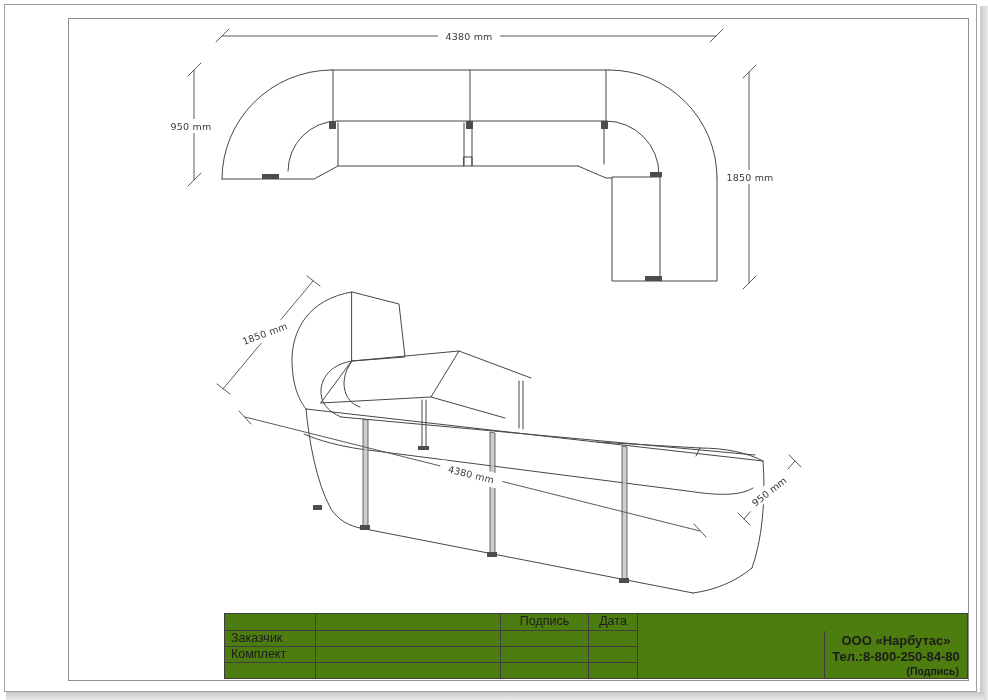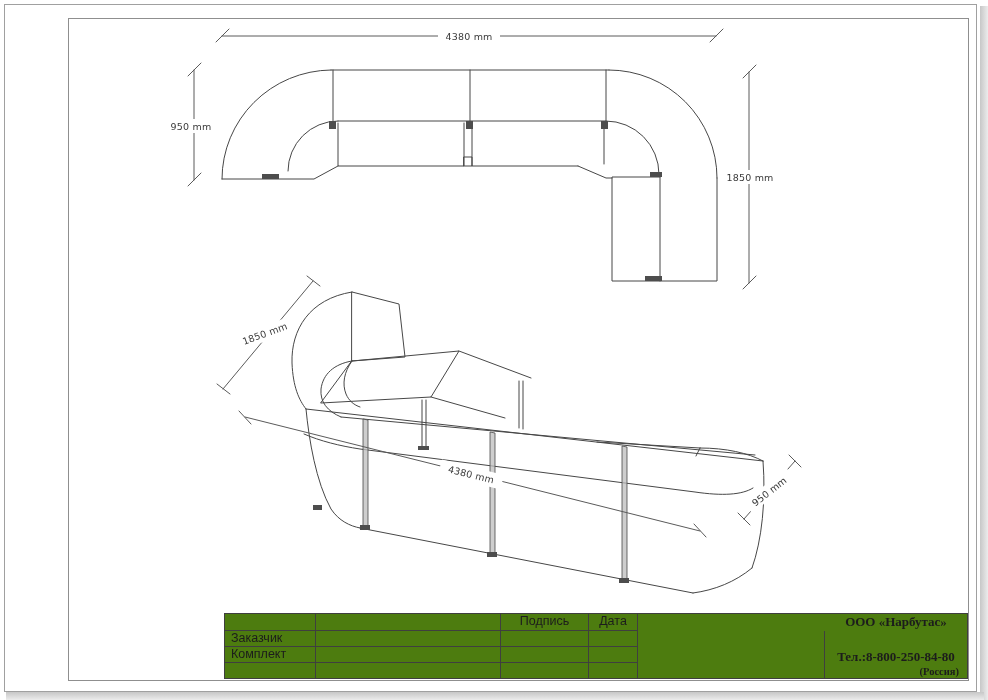--- a/index.html
+++ b/index.html
@@ -25,23 +25,23 @@
         display:grid;grid-template-columns:91px 185px 88px 49px 187px 1fr;
         grid-template-rows:17px 16px 16px 1fr;border:1px solid #3f3f3f;
         box-sizing:border-box;background:#4d7c0f;color:#1c1c1c;}
   .tb-cell{border-right:1px solid #3f3f3f;border-bottom:1px solid #3f3f3f;
         font-size:12.5px;line-height:15px;overflow:hidden;white-space:nowrap;}
   .tb-cell.center{text-align:center;}
   .tb-cell.lbl{padding-left:6px;}
   .tb-cell.no-b{border-bottom:none;}
   .tb-cell.no-r{border-right:none;}
   .tb-company{display:flex;flex-direction:column;justify-content:flex-end;
-        text-align:center;font-weight:600;font-family:Liberation Serif, serif;}
+        text-align:center;font-weight:600;}
   .tb-company .nm{font-size:13px;line-height:16px;}
-  .tb-company .ph{font-size:13px;line-height:16px;margin-top:19px;}
+  .tb-company .ph{font-size:13px;line-height:16px;}
   .tb-company .ct{font-size:10.5px;line-height:13px;text-align:right;padding-right:8px;}
 </style>
 </head>
 <body>
 
 <div class="page">
 
   <div class="inner-frame"></div>
   <div class="outer-border"></div>
 
@@ -176,21 +176,21 @@
 
   <div class="titleblock">
 
     <div class="tb-cell" style="grid-column:1;grid-row:1"></div>
     <div class="tb-cell" style="grid-column:2;grid-row:1"></div>
     <div class="tb-cell center" style="grid-column:3;grid-row:1">Подпись</div>
     <div class="tb-cell center" style="grid-column:4;grid-row:1">Дата</div>
     <div class="tb-cell no-r no-b tb-company" style="grid-column:6;grid-row:1/5">
       <div class="nm">ООО «Нарбутас»</div>
       <div class="ph">Тел.:8-800-250-84-80</div>
-      <div class="ct">(Россия)</div>
+      <div class="ct">(Подпись)</div>
     </div>
 
     <div class="tb-cell lbl" style="grid-column:1;grid-row:2">Заказчик</div>
     <div class="tb-cell" style="grid-column:2;grid-row:2"></div>
     <div class="tb-cell" style="grid-column:3;grid-row:2"></div>
     <div class="tb-cell" style="grid-column:4;grid-row:2"></div>
     <div class="tb-cell no-b" style="grid-column:5;grid-row:2/5"></div>
 
     <div class="tb-cell lbl" style="grid-column:1;grid-row:3">Комплект</div>
     <div class="tb-cell" style="grid-column:2;grid-row:3"></div>

